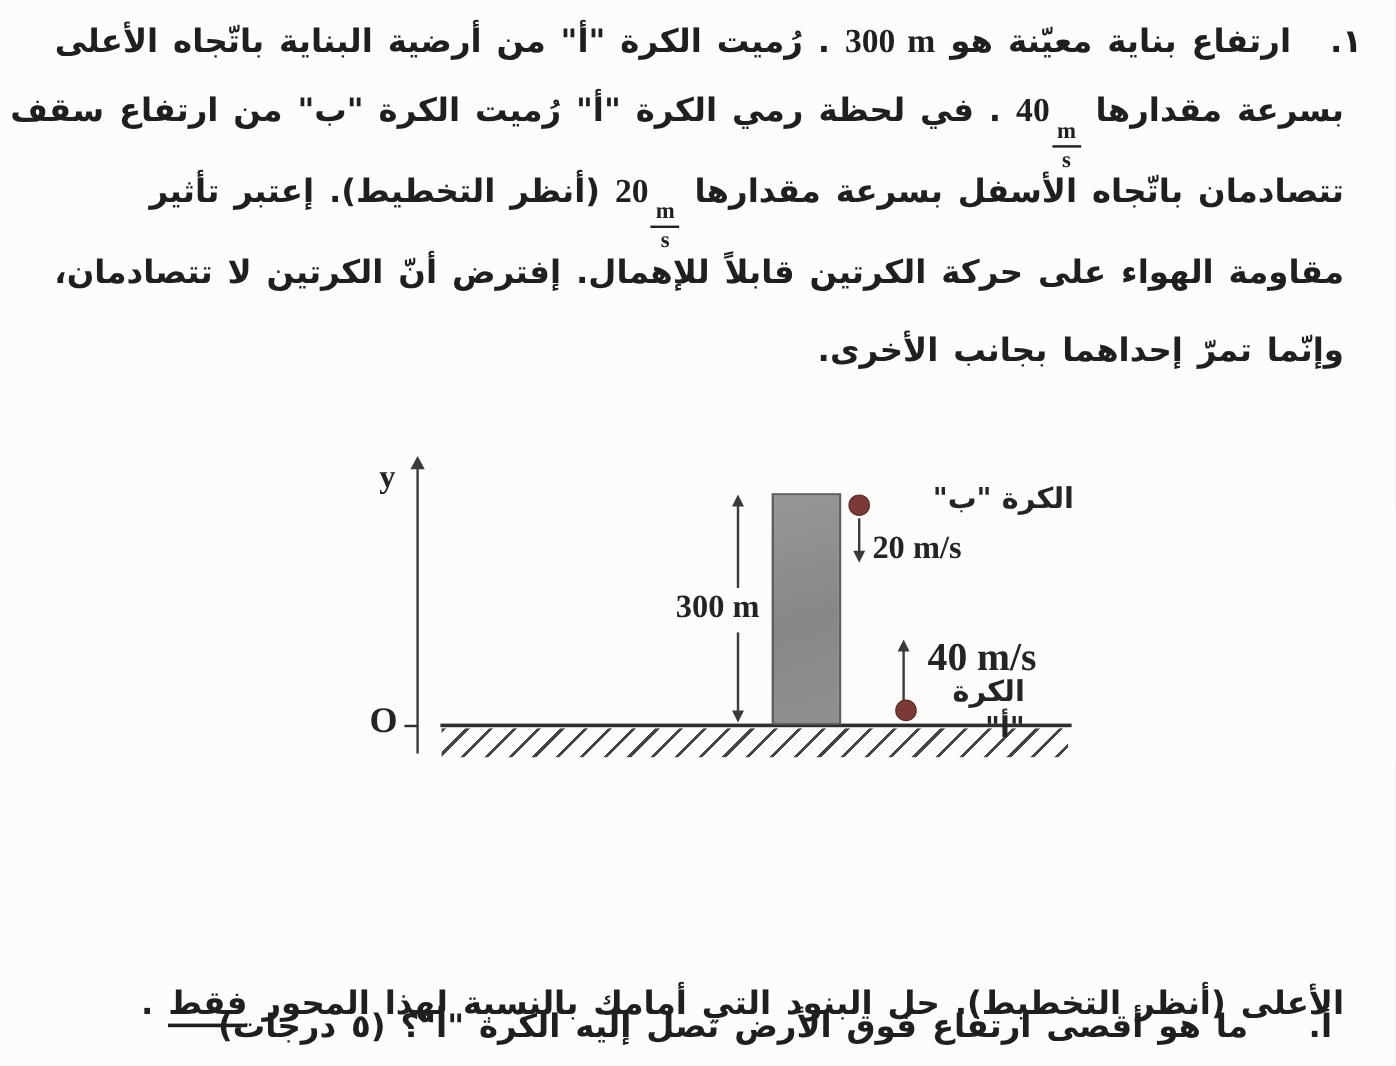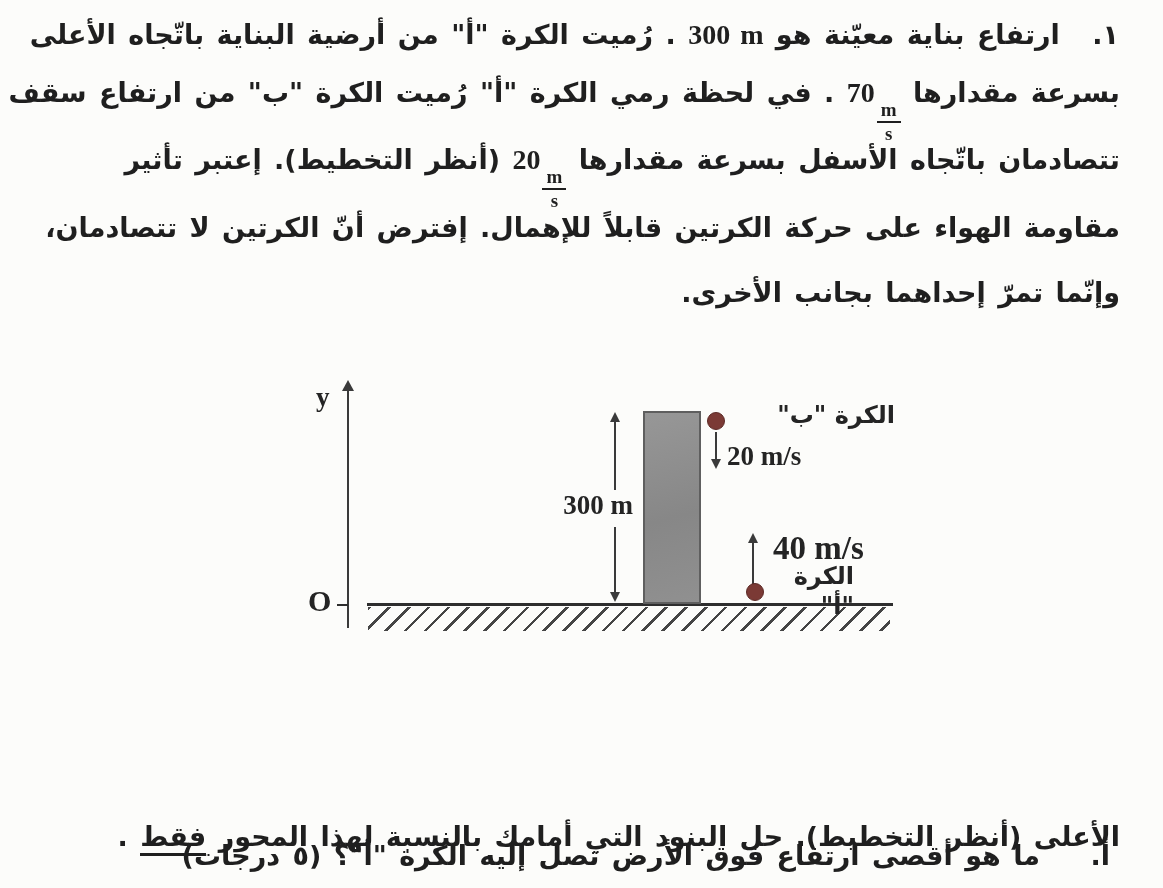--- a/index.html
+++ b/index.html
@@ -37,30 +37,30 @@
   .ball{position:absolute;width:18px;height:18px;border-radius:50%;
         background:#7b3a35;border:1px solid #5d2b27;box-sizing:border-box;z-index:3;}
   .serifLbl{position:absolute;font-family:"Liberation Serif",serif;font-weight:700;color:#242424;}
   .arLbl{position:absolute;direction:rtl;text-align:right;font-size:24px;line-height:30px;color:#242424;}
 </style>
 </head>
 <body>
 
 <div id="page">
 
-  <div class="l" style="top:12px;right:44px;text-align:right;">
+  <div class="l" style="top:12px;right:28px;text-align:right;">
     <span class="probnum">١.</span>
     <span>ارتفاع بناية معيّنة هو</span>
     <span class="ltr">300 m</span>
     <span>. رُميت الكرة "أ" من أرضية البناية باتّجاه الأعلى</span>
   </div>
 
   <div class="l" style="top:70px;right:43px;">
     <span>بسرعة مقدارها</span>
-    <span class="ltr"><span>70</span><span class="frac">
+    <span class="ltr"><span>40</span><span class="frac">
           <span class="num">m</span>
           <span class="den">s</span>
         </span></span>
     <span>. في لحظة رمي الكرة "أ" رُميت الكرة "ب" من ارتفاع سقف</span>
   </div>
 
   <div class="l" style="top:137px;right:43px;">
     <span>تتصادمان باتّجاه الأسفل بسرعة مقدارها</span>
     <span class="ltr"><span>20</span><span class="frac">
           <span class="num">m</span>

